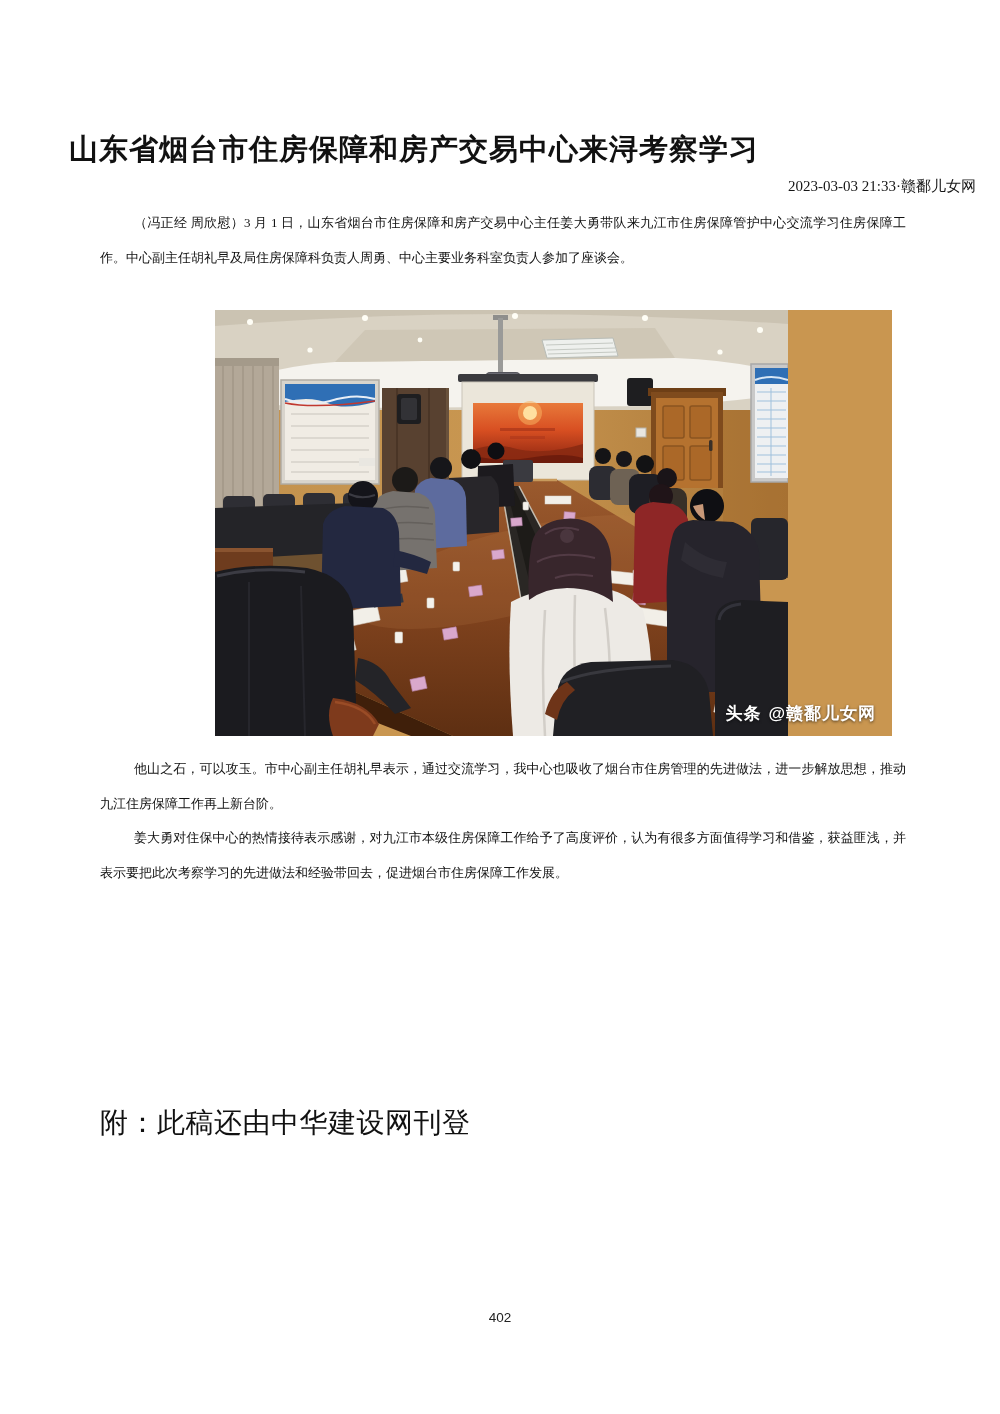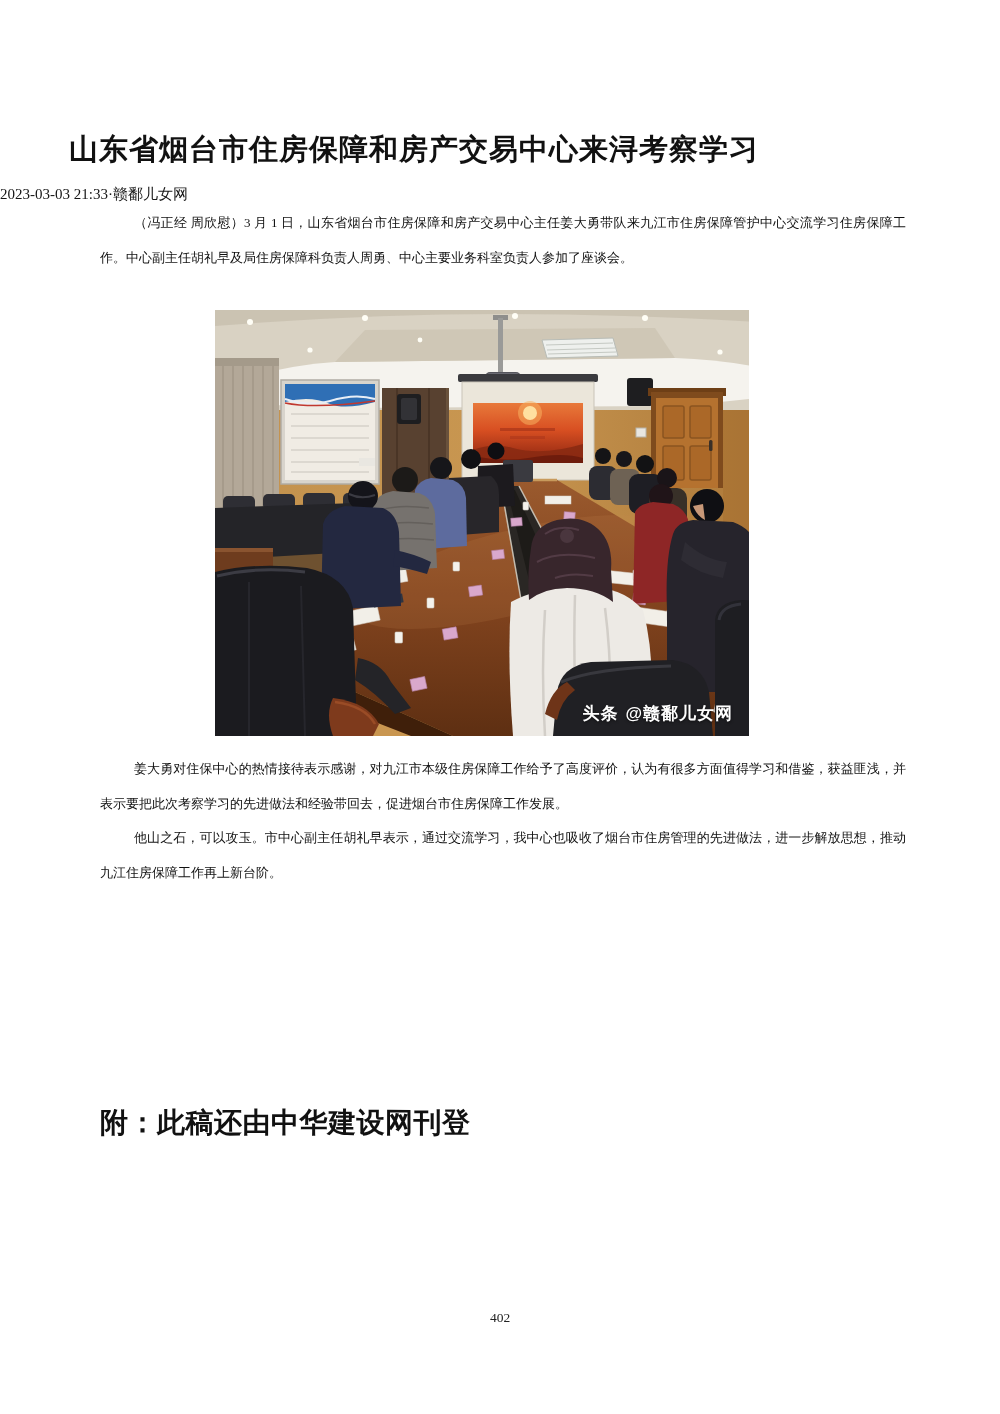--- a/index.html
+++ b/index.html
@@ -5,49 +5,49 @@
   html,body{margin:0;padding:0;background:#ffffff;}
   .page{
     position:relative;width:1000px;height:1414px;margin:0 auto;background:#ffffff;
     font-family:"Liberation Serif","DejaVu Serif",serif;color:#111;overflow:hidden;
   }
   .title{
     position:absolute;top:130px;left:0;width:828px;text-align:center;
     font-size:29px;font-weight:bold;letter-spacing:1px;margin:0;
   }
   .dateline{
-    position:absolute;top:177px;left:0;width:976px;text-align:left;
-    font-size:15px;color:#151515;margin-top:8px;
+    position:absolute;top:177px;left:0;width:976px;text-align:right;
+    font-size:15px;color:#151515;
   }
   .para{
     font-size:13px;line-height:34.6px;text-align:justify;text-justify:inter-ideograph;
     text-indent:34px;margin:0;color:#111;
   }
   .p1{position:absolute;top:206px;left:100px;width:806px;}
   .body2{position:absolute;top:752px;left:100px;width:806px;}
   .photo{
-    position:absolute;top:310px;left:215px;width:534px;height:426px;margin:0;
+    position:absolute;top:310px;left:215px;width:677px;height:426px;margin:0;
     background:#c99650;overflow:hidden;
   }
   .photo svg{display:block;width:573px;height:426px;}
   .watermark{
     position:absolute;right:16px;bottom:11px;
     font-family:"Liberation Sans","DejaVu Sans",sans-serif;
     font-weight:bold;font-size:17px;color:#ffffff;letter-spacing:1px;
     text-shadow:0 1px 3px rgba(0,0,0,.65);
   }
   .watermark .brand{margin-right:7px;}
   .attachment{
     position:absolute;top:1104px;left:100px;margin:0;
-    font-size:28px;font-weight:bold;letter-spacing:0.5px;
+    font-size:28px;font-weight:normal;letter-spacing:0.5px;
   }
   .pageno{
     position:absolute;top:1310px;left:0;width:1000px;text-align:center;
     font-size:13.5px;color:#222;
-    font-family:Liberation Serif, serif;
+    font-family:Liberation Sans, sans-serif;
   }
 </style>
 </head>
 <body>
 
 <div class="page">
 
   <h1 class="title">山东省烟台市住房保障和房产交易中心来浔考察学习</h1>
   <div class="dateline">2023-03-03 21:33·赣鄱儿女网</div>
 
@@ -289,20 +289,20 @@
         <path d="M500,426 L500,310 Q502,292 526,290 L573,292 L573,426 Z" fill="#1e1e22"></path>
         <path d="M504,310 Q506,296 526,294" stroke="#32323a" stroke-width="3" fill="none"></path>
       </g>
     </svg>
     <div class="watermark">
       <span class="brand">头条</span><span>@赣鄱儿女网</span>
     </div>
   </figure>
 
   <div class="body2">
+    <p class="para">他山之石，可以攻玉。市中心副主任胡礼早表示，通过交流学习，我中心也吸收了烟台市住房管理的先进做法，进一步解放思想，推动九江住房保障工作再上新台阶。</p>
     <p class="para">姜大勇对住保中心的热情接待表示感谢，对九江市本级住房保障工作给予了高度评价，认为有很多方面值得学习和借鉴，获益匪浅，并表示要把此次考察学习的先进做法和经验带回去，促进烟台市住房保障工作发展。</p>
-    <p class="para">他山之石，可以攻玉。市中心副主任胡礼早表示，通过交流学习，我中心也吸收了烟台市住房管理的先进做法，进一步解放思想，推动九江住房保障工作再上新台阶。</p>
   </div>
 
   <h2 class="attachment">附：此稿还由中华建设网刊登</h2>
 
   <div class="pageno">402</div>
 </div>
 
 </body></html>

